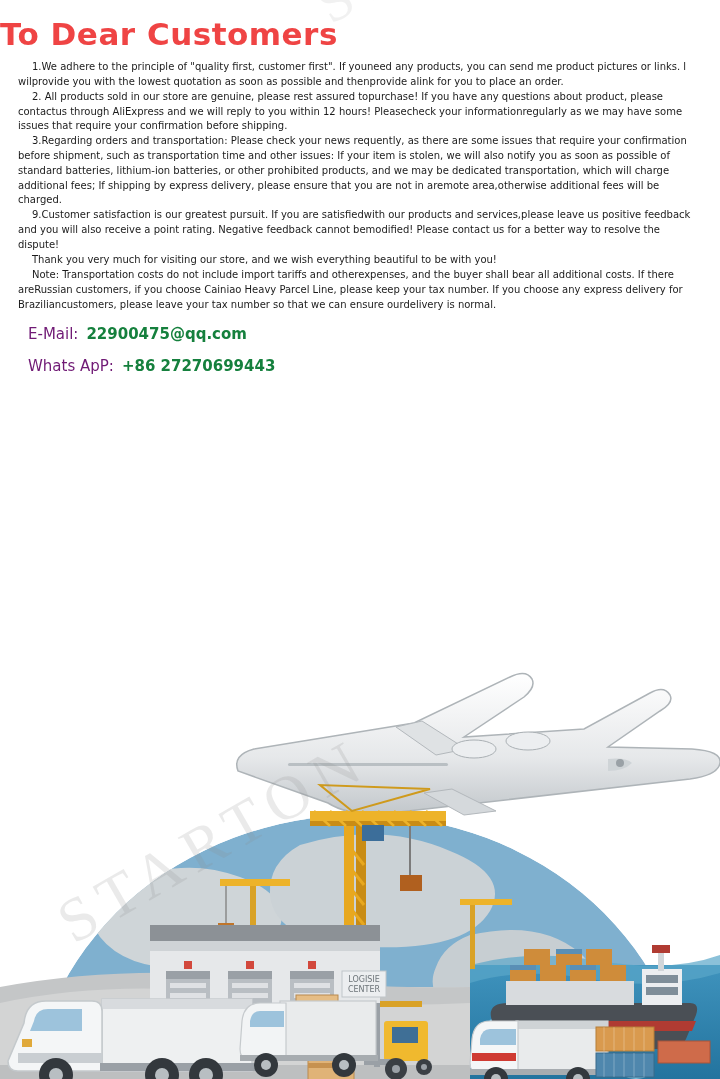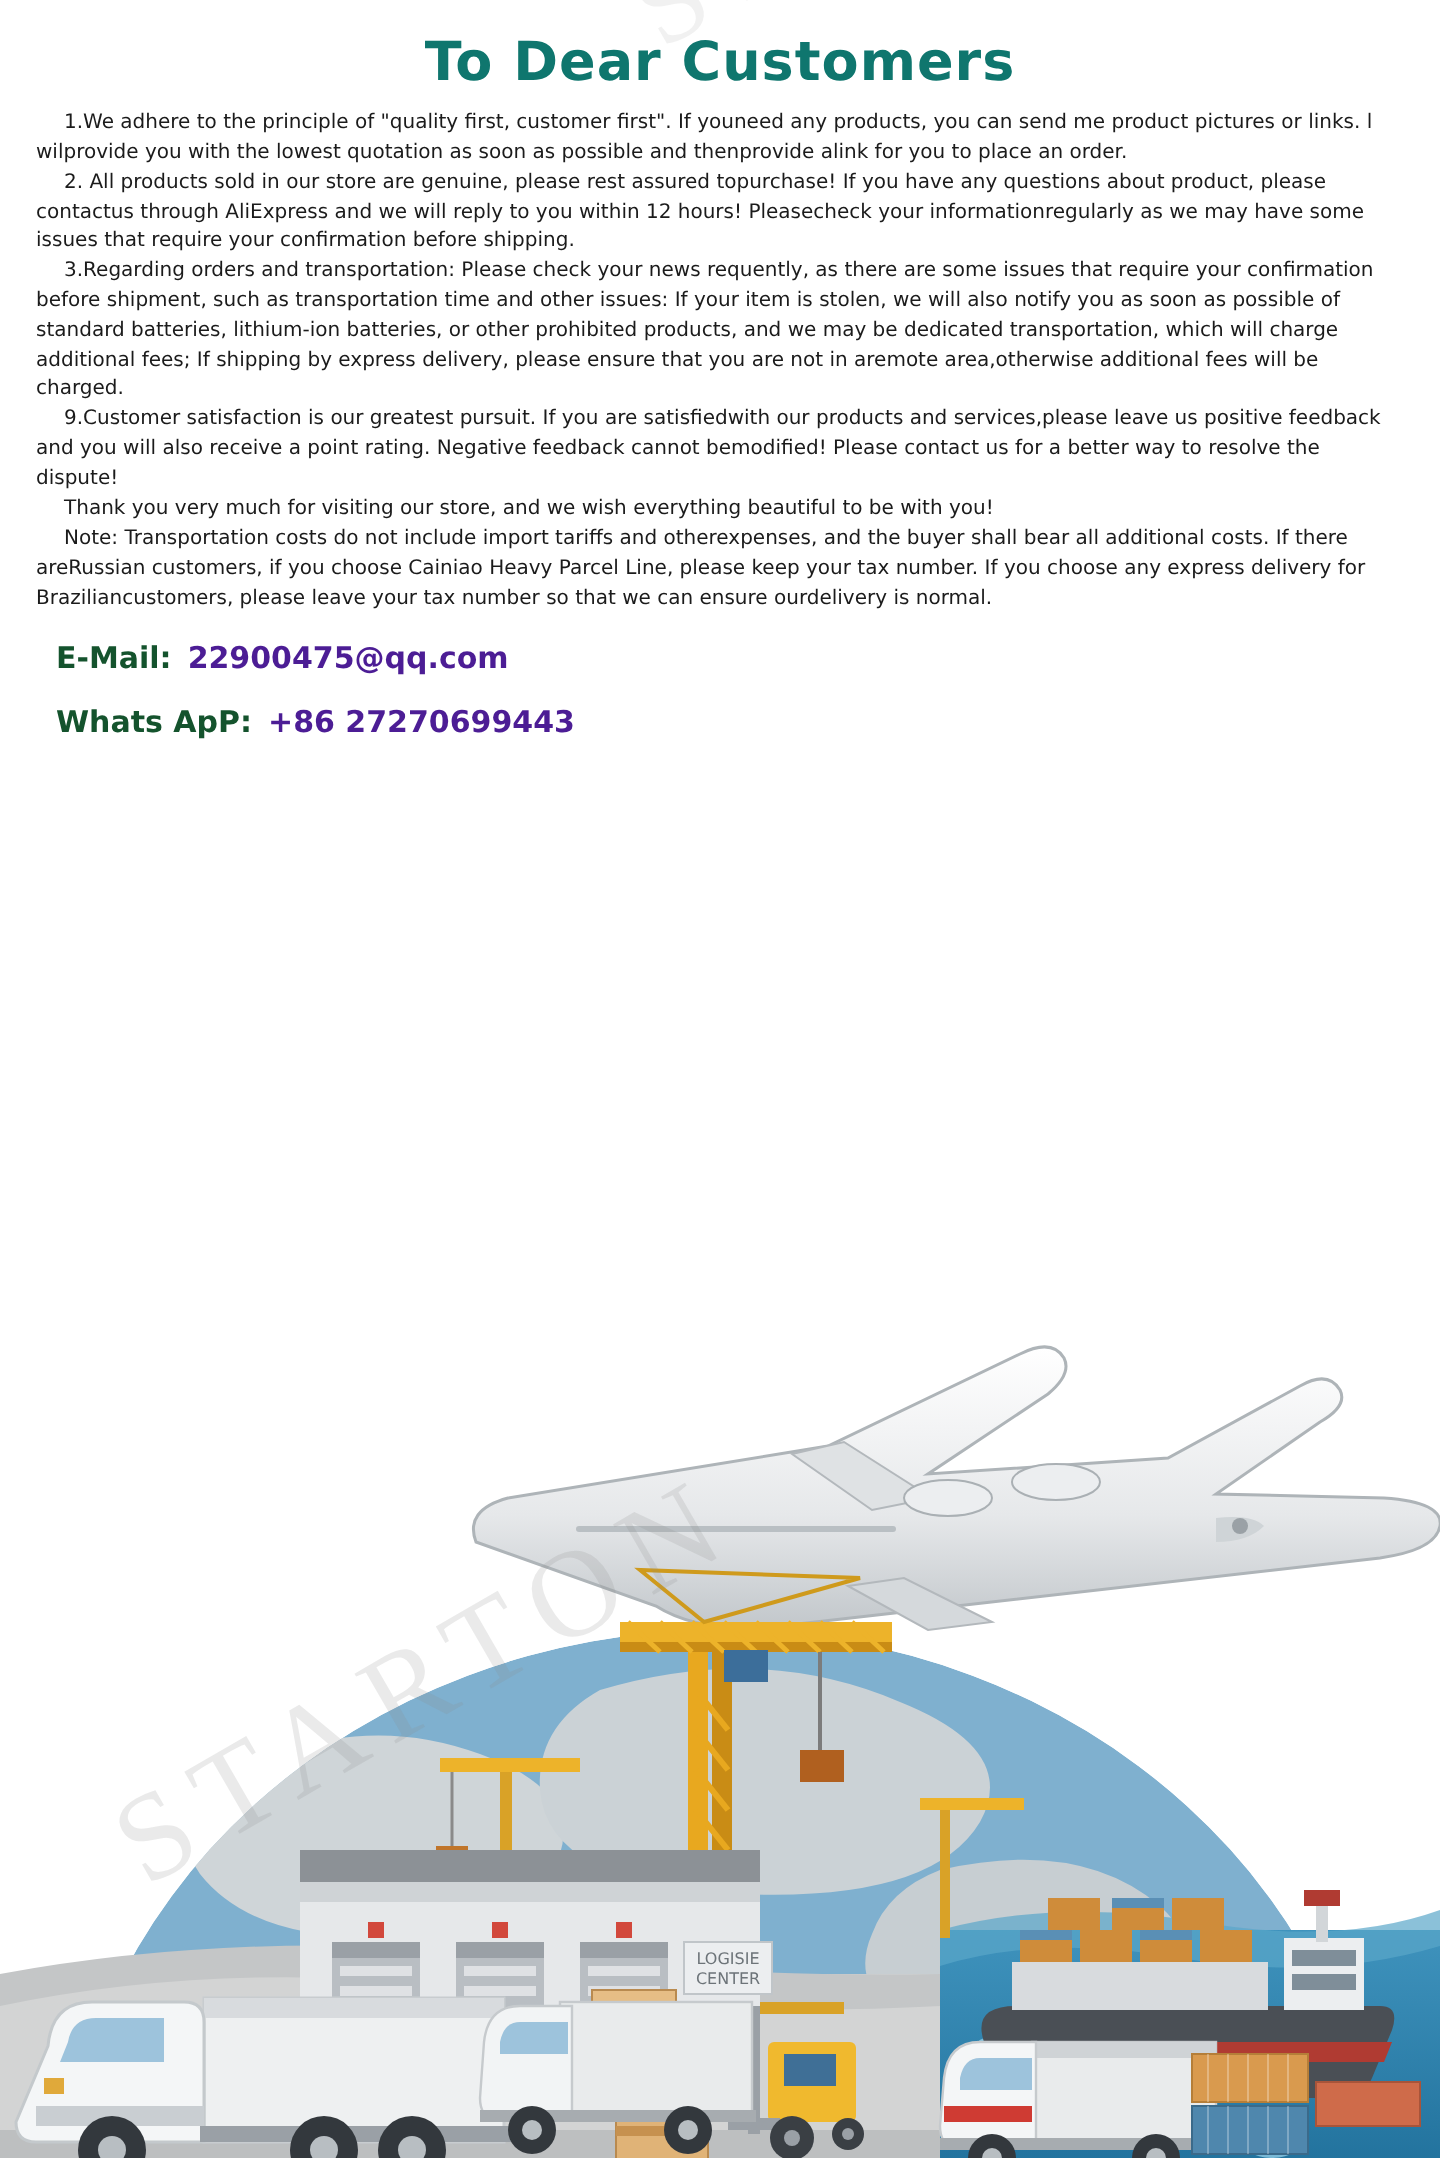--- a/index.html
+++ b/index.html
@@ -15,26 +15,25 @@
     font-family: "DejaVu Sans", sans-serif;
     color: #1a1a1a;
   }
   .page {
     position: relative;
     width: 720px;
     height: 1079px;
     background: #ffffff;
   }
   .doc-title {
-    text-align: center;
-    font-size: 27px;
+    font-size: 31px;
     font-weight: bold;
     letter-spacing: 0.5px;
     margin: 16px 0 8px 0;
-    color: #0f766e;
+    color: #ef4444;
   }
   .body-text {
     padding: 0 22px 0 18px;
     font-size: 10px;
     line-height: 1.47;
     color: #1b1b1b;
     text-align: left;
   }
   .para {
     margin: 0 0 0.5px 0;
@@ -47,27 +46,27 @@
     padding: 12px 22px 0 28px;
   }
   .contact-row {
     display: flex;
     align-items: baseline;
     margin-bottom: 14px;
     font-size: 15px;
     font-weight: bold;
   }
   .contact-label {
-    font-weight: bold;
+    font-weight: normal;
     margin-right: 8px;
-    color: #14532d;
+    color: #701a75;
   }
   .contact-value {
     font-weight: bold;
-    color: #4c1d95;
+    color: #15803d;
   }
   
   .illustration {
     position: absolute;
     left: 0;
     bottom: 0;
     width: 720px;
     height: 460px;
     overflow: hidden;
   }

